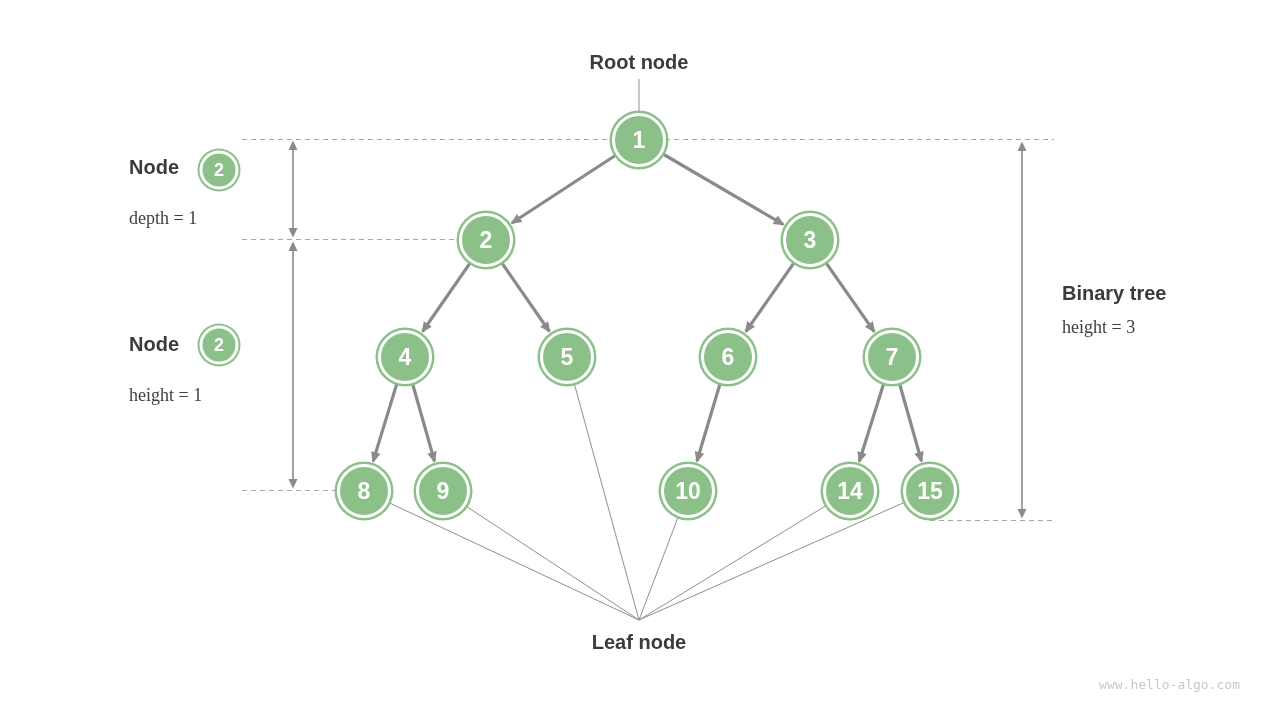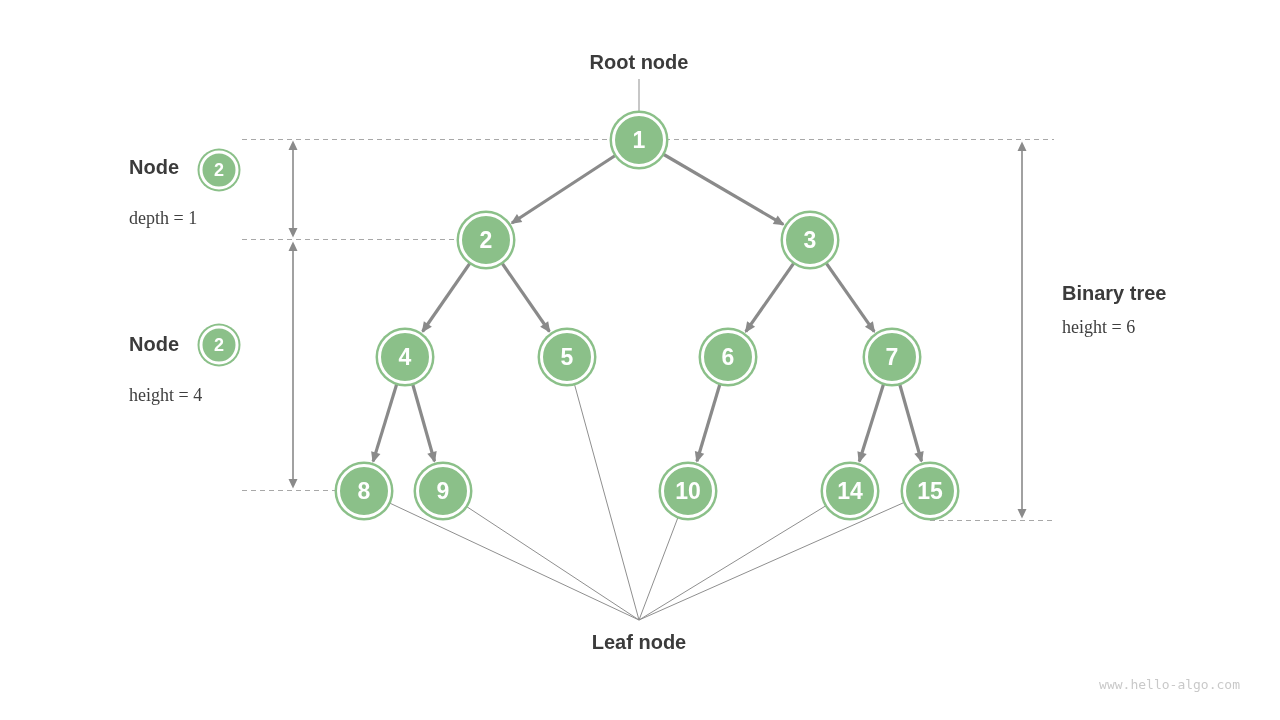--- a/index.html
+++ b/index.html
@@ -125,19 +125,19 @@
 
   <div class="lbl centered" style="left:639px;top:52px">Root node</div>
   <div class="lbl centered" style="left:639px;top:632px">Leaf node</div>
 
   <div class="lbl" style="left:129px;top:157px">Node</div>
   <div class="badge" style="left:219px;top:170px">2</div>
   <div class="mono" style="left:129px;top:209px">depth = 1</div>
 
   <div class="lbl" style="left:129px;top:334px">Node</div>
   <div class="badge" style="left:219px;top:345px">2</div>
-  <div class="mono" style="left:129px;top:386px">height = 4</div>
+  <div class="mono" style="left:129px;top:386px">height = 1</div>
 
   <div class="lbl" style="left:1062px;top:283px">Binary tree</div>
-  <div class="mono" style="left:1062px;top:318px">height = 6</div>
+  <div class="mono" style="left:1062px;top:318px">height = 3</div>
 
   <div class="watermark">www.hello-algo.com</div>
 </div>
 
 </body></html>

